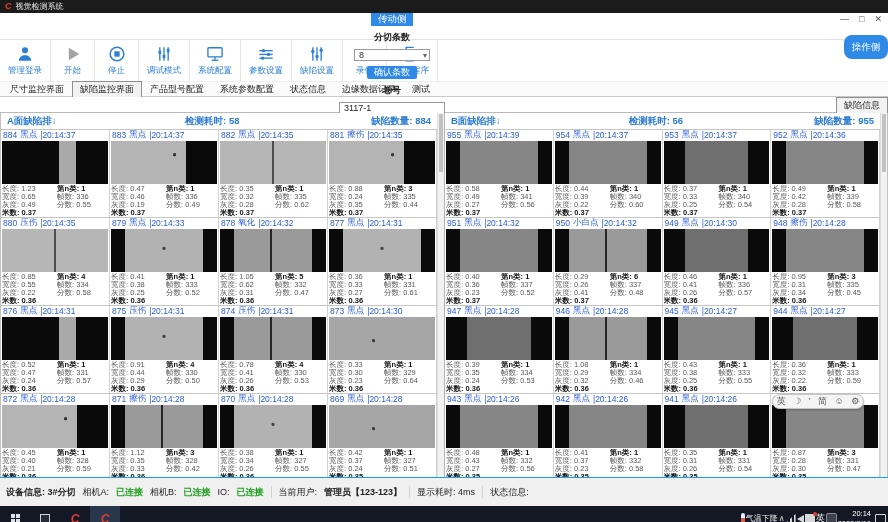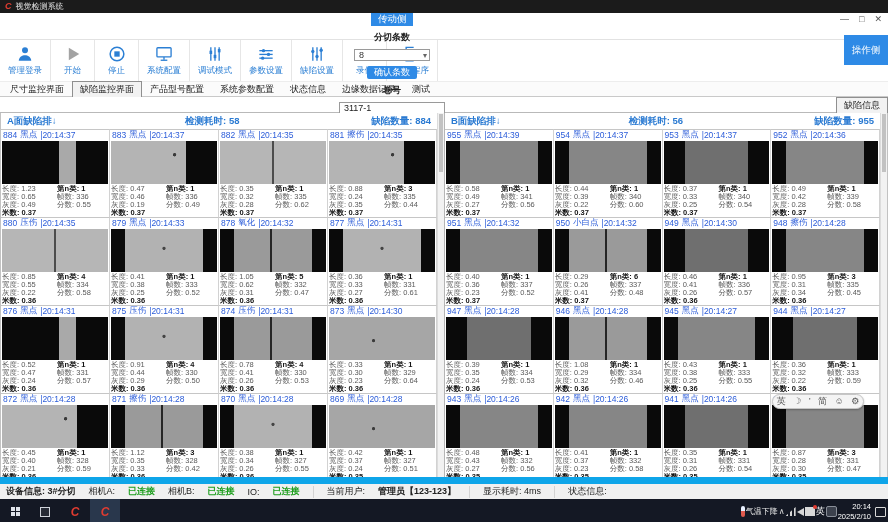--- a/index.html
+++ b/index.html
@@ -20,21 +20,21 @@
   .lbl { font-size:9px; font-weight:bold; color:#222; white-space:nowrap; }
   .combo { height:17px; border:1px solid #9a9a9a; background:#fff; display:flex; align-items:center;
     font-size:9px; color:#333; padding:0 2px 0 4px; gap:3px; }
   .combo .arrow { color:#666; font-size:8px; }
   .textinput { height:17px; border:1px solid #9a9a9a; background:#fff; font-size:9px; color:#222;
     display:flex; align-items:center; padding:0 4px; }
   .speedval { font-size:13px; font-weight:bold; color:#111; white-space:nowrap; }
   .menurow { display:flex; gap:13px; margin-left:4px; }
   .wincontrols { position:absolute; top:1px; right:6px; display:flex; gap:10px; }
   .wincontrols span { font-size:9px; color:#555; cursor:pointer; line-height:10px; }
-  .side-right { position:absolute; right:0; top:22px; height:30px; width:44px; border-radius:0; font-size:9.5px; z-index:5; }
+  .side-right { position:absolute; right:0; top:22px; height:24px; width:44px; border-radius:8px; font-size:9.5px; z-index:5; }
 
   
   .toolbar2 { height:42px; background:#fff; border-bottom:1px solid #ededed; display:flex; align-items:stretch; }
   .bigbtn { display:flex; flex-direction:column; align-items:center; justify-content:center;
     padding:2px 8px; min-width:44px; border-right:1px solid #e6e6e6; background:none; border-top:none;
     border-bottom:none; border-left:none; cursor:pointer; gap:1px; font-family:inherit; }
   .bigbtn svg { width:20px; height:20px; }
   .bigbtn .blabel { font-size:8.5px; color:#2b7fd4; white-space:nowrap; }
 
   
@@ -82,22 +82,22 @@
   .vscroll { width:7px; background:#f2f2f2; border-left:1px solid #dcdcdc; position:relative; cursor:pointer; }
   .vscroll .thumbbar { position:absolute; left:1px; top:1px; width:4px; height:58px; background:#c2c2c2; }
 
   
   .imebar { position:absolute; left:771px; top:281px; width:92px; height:15px; background:#f4f4f4;
     border:1px solid #c6c6c6; border-radius:8px; display:flex; align-items:center; justify-content:space-around;
     font-size:9px; color:#555; z-index:9; box-shadow:0 1px 2px rgba(0,0,0,.25); }
   .imebar span { cursor:pointer; line-height:1; }
 
   
-  .statusbar { height:22px; background:#f0f0f0; border-top:7px solid #0ea5e9; display:flex; align-items:center;
-    gap:13px; padding:0 6px; font-size:9px; color:#222; }
+  .statusbar { height:29px; background:#f0f0f0; border-top:1px solid #0ea5e9; display:flex; align-items:center;
+    gap:7px; padding:0 6px; font-size:9px; color:#222; }
   .sb { white-space:nowrap; }
   .sb.bold { font-weight:bold; }
   .sb.green { color:#1d9e1d; font-weight:bold; }
   .sep { width:1px; height:12px; background:#d2d2d2; }
 
   
   .taskbar { height:25px; background:#141824; display:flex; align-items:stretch; color:#fff; }
   .tbtn { width:30px; display:flex; align-items:center; justify-content:center; cursor:pointer; position:relative; }
   .winlogo { display:grid; grid-template-columns:4px 4px; grid-template-rows:4px 4px; gap:1px; }
   .winlogo i { background:#dfe3ea; }
@@ -181,40 +181,40 @@
   </button>
   <button class="bigbtn">
     <svg viewBox="0 0 24 24">
         <circle cx="12" cy="12" r="8.2" fill="none" stroke="#2b7fd4" stroke-width="1.8"></circle>
         <rect x="8.8" y="8.8" width="6.4" height="6.4" fill="#2b7fd4"></rect>
       </svg>
     <span class="blabel">停止</span>
   </button>
   <button class="bigbtn">
     <svg viewBox="0 0 24 24">
-        <rect x="3.5" y="4.5" width="17" height="11" rx="1" fill="none" stroke="#2b7fd4" stroke-width="1.6"></rect>
-        <line x1="12" y1="15.5" x2="12" y2="19" stroke="#2b7fd4" stroke-width="1.6"></line>
-        <line x1="8" y1="19.5" x2="16" y2="19.5" stroke="#2b7fd4" stroke-width="1.6"></line>
-      </svg>
-    <span class="blabel">系统配置</span>
-  </button>
-  <button class="bigbtn">
-    <svg viewBox="0 0 24 24">
         <g stroke="#2b7fd4" stroke-width="1.6">
           <line x1="7" y1="4" x2="7" y2="20"></line>
           <line x1="12" y1="4" x2="12" y2="20"></line>
           <line x1="17" y1="4" x2="17" y2="20"></line>
         </g>
         <g fill="#2b7fd4">
           <rect x="5.4" y="8" width="3.2" height="4"></rect>
           <rect x="10.4" y="13" width="3.2" height="4"></rect>
           <rect x="15.4" y="6" width="3.2" height="4"></rect>
         </g>
       </svg>
     <span class="blabel">调试模式</span>
+  </button>
+  <button class="bigbtn">
+    <svg viewBox="0 0 24 24">
+        <rect x="3.5" y="4.5" width="17" height="11" rx="1" fill="none" stroke="#2b7fd4" stroke-width="1.6"></rect>
+        <line x1="12" y1="15.5" x2="12" y2="19" stroke="#2b7fd4" stroke-width="1.6"></line>
+        <line x1="8" y1="19.5" x2="16" y2="19.5" stroke="#2b7fd4" stroke-width="1.6"></line>
+      </svg>
+    <span class="blabel">系统配置</span>
   </button>
   <button class="bigbtn">
     <svg viewBox="0 0 24 24">
         <g stroke="#2b7fd4" stroke-width="1.6">
           <line x1="4" y1="8" x2="20" y2="8"></line>
           <line x1="4" y1="12.5" x2="20" y2="12.5"></line>
           <line x1="4" y1="17" x2="20" y2="17"></line>
         </g>
         <g fill="#2b7fd4">
           <circle cx="9" cy="8" r="2"></circle>

